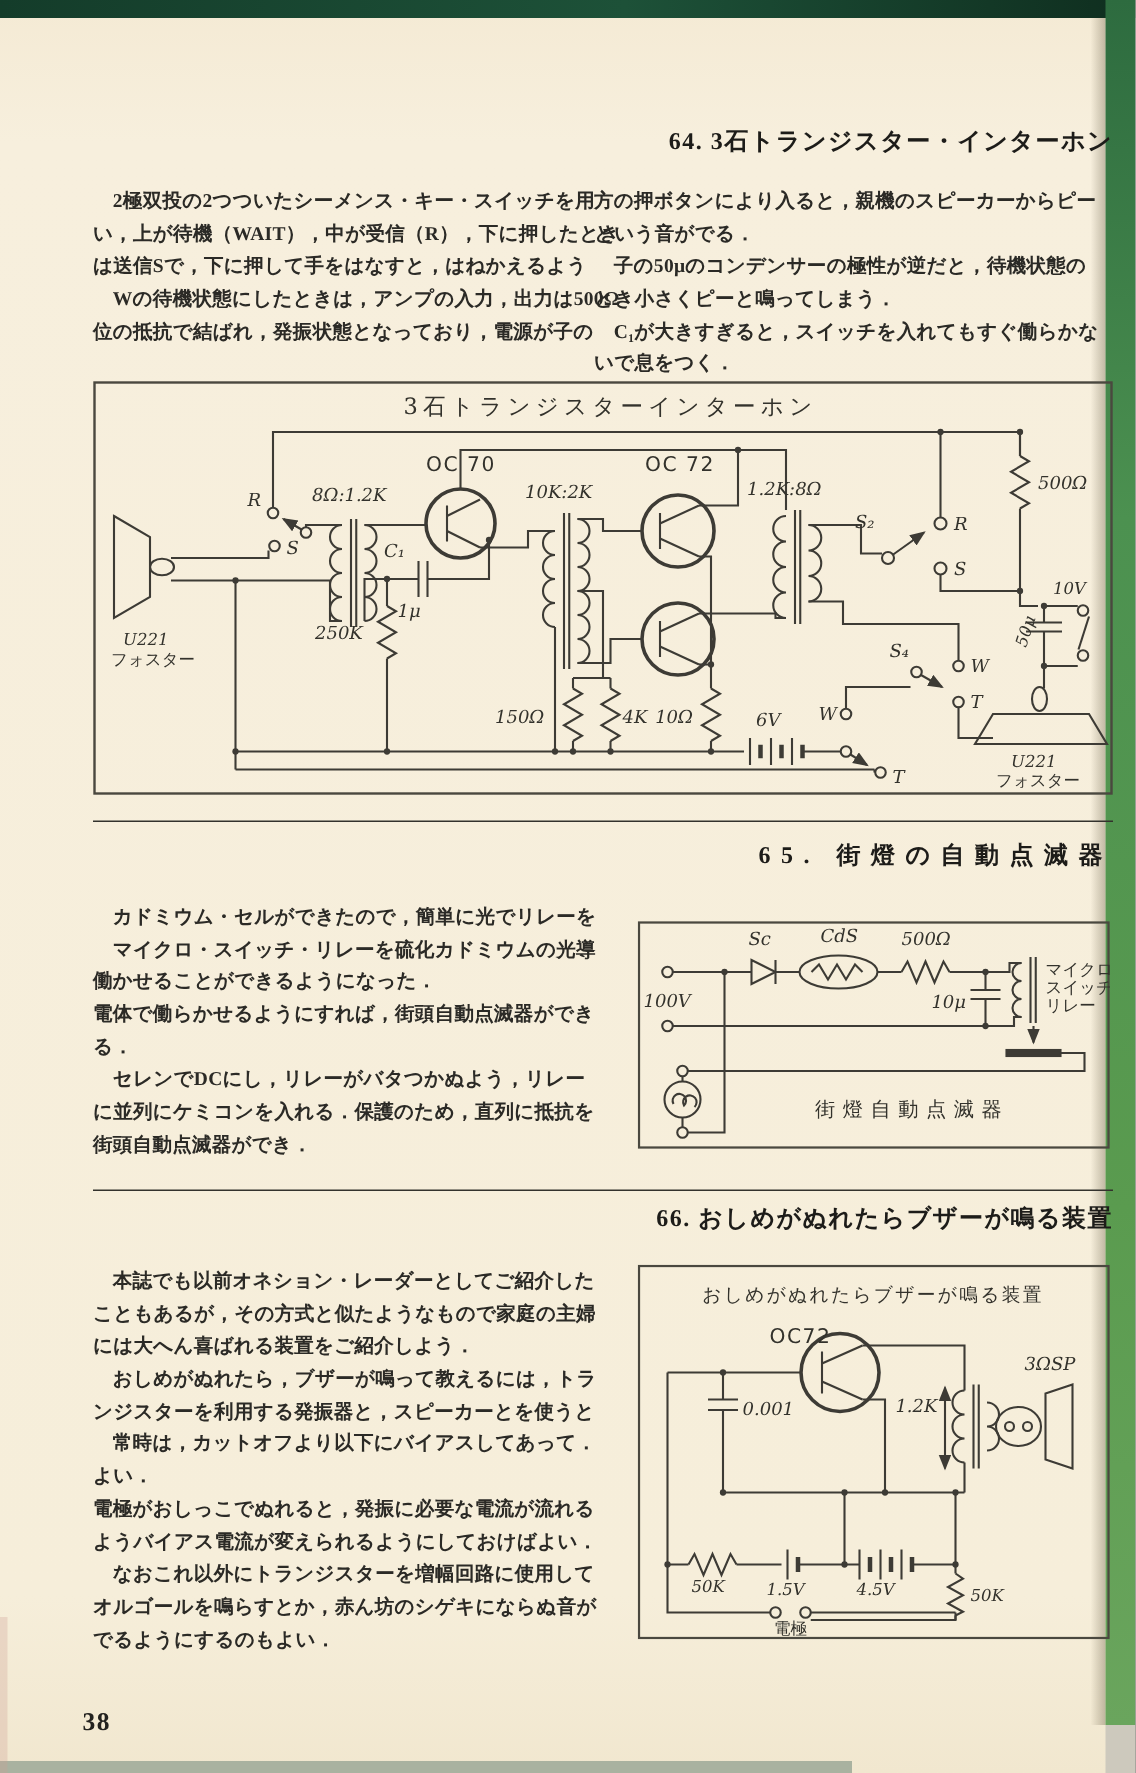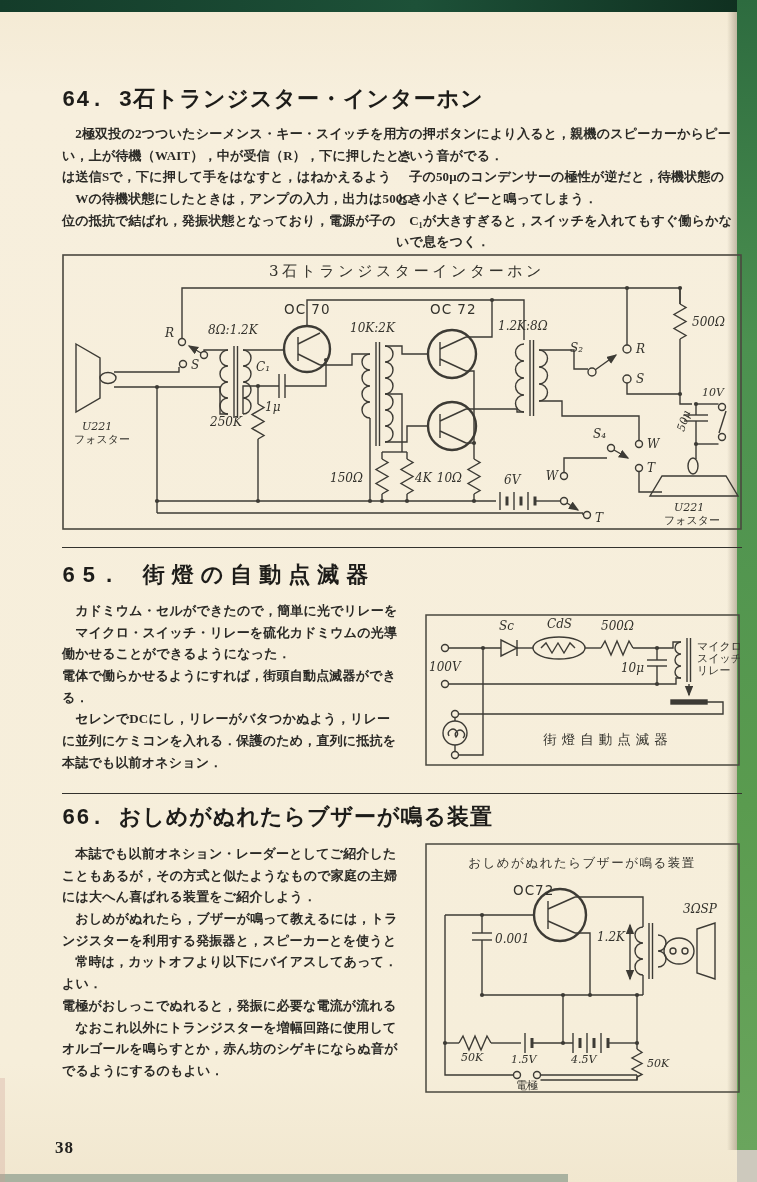--- a/index.html
+++ b/index.html
@@ -8,22 +8,22 @@
         font-family:"Liberation Serif","DejaVu Serif",serif;color:#2b2a26;}
   .edge-top{position:absolute;left:0;top:0;width:757px;height:12px;
         background:linear-gradient(90deg,#143c2a,#1d5138 55%,#0f2e1f);}
   .edge-right{position:absolute;left:737px;top:0;width:20px;height:1150px;
         background:linear-gradient(180deg,#2d6b3f,#4c9150 30%,#5a9b4f 70%,#6aa55d);}
   .edge-right-shadow{position:absolute;left:727px;top:0;width:10px;height:1150px;
         background:linear-gradient(90deg,rgba(0,0,0,0),rgba(70,60,35,.30));}
   .corner-br{position:absolute;left:737px;top:1150px;width:20px;height:32px;background:#cdc9bd;}
   .edge-bottom{position:absolute;left:0;top:1174px;width:568px;height:8px;background:#a9b2a0;}
   .edge-left-sliver{position:absolute;left:0;top:1078px;width:5px;height:104px;background:rgba(205,160,150,.30);}
-  .sec-title{position:absolute;left:62px;width:680px;text-align:left;font-weight:bold;
-        font-size:22px;color:#1d1c19;letter-spacing:1px;white-space:nowrap;font-family:Liberation Mono, monospace;}
+  .sec-title{position:absolute;left:62px;width:680px;text-align:right;font-weight:bold;
+        font-size:16px;color:#1d1c19;letter-spacing:1px;white-space:nowrap;}
   .sec-title.wide{letter-spacing:7px;}
   .col{position:absolute;font-size:13px;}
   .tline{height:21.7px;line-height:21.7px;white-space:nowrap;letter-spacing:.2px;font-weight:bold;}
   .rule{position:absolute;left:62px;width:680px;height:0;border-top:1.6px solid #33322d;}
   .diagram{position:absolute;}
   .pagenum{position:absolute;left:55px;top:1106px;font-size:17px;font-weight:bold;color:#23221f;letter-spacing:1px;margin-top:32px;}
   svg{display:block;}
   svg text{font-family:"DejaVu Serif","Liberation Serif",serif;fill:#33322c;}
   .lbl{font-style:italic;font-size:12px;}
   .lbl-s{font-style:italic;font-size:11px;}
@@ -249,21 +249,21 @@
   <div class="sec-title wide" style="top:560px;">65. 街燈の自動点滅器</div>
 
   <div class="col" style="left:62px;top:600px;width:346px;">
       <div class="tline">　カドミウム・セルができたので，簡単に光でリレーを</div>
       <div class="tline">　マイクロ・スイッチ・リレーを硫化カドミウムの光導</div>
       <div class="tline">働かせることができるようになった．</div>
       <div class="tline">電体で働らかせるようにすれば，街頭自動点滅器ができ</div>
       <div class="tline">る．</div>
       <div class="tline">　セレンでDCにし，リレーがバタつかぬよう，リレー</div>
       <div class="tline">に並列にケミコンを入れる．保護のため，直列に抵抗を</div>
-      <div class="tline">本誌でも以前オネション．</div>
+      <div class="tline">街頭自動点滅器ができ．</div>
     </div>
 
   <div class="diagram" style="left:425px;top:614px;">
   <svg width="315" height="152" viewBox="0 0 315 152">
     <defs>
       <marker id="ah2" markerWidth="9" markerHeight="8" refX="6.5" refY="3" orient="auto">
         <path d="M0,0 L7.5,3 L0,6 Z" fill="#3d3b35"></path>
       </marker>
     </defs>
     <rect x="1" y="1" width="313" height="150" fill="none" stroke="#4a483f" stroke-width="1.5"></rect>
@@ -321,20 +321,21 @@
 
   <div class="col" style="left:62px;top:843px;width:346px;">
       <div class="tline">　本誌でも以前オネション・レーダーとしてご紹介した</div>
       <div class="tline">こともあるが，その方式と似たようなもので家庭の主婦</div>
       <div class="tline">には大へん喜ばれる装置をご紹介しよう．</div>
       <div class="tline">　おしめがぬれたら，ブザーが鳴って教えるには，トラ</div>
       <div class="tline">ンジスターを利用する発振器と，スピーカーとを使うと</div>
       <div class="tline">　常時は，カットオフより以下にバイアスしてあって．</div>
       <div class="tline">よい．</div>
       <div class="tline">電極がおしっこでぬれると，発振に必要な電流が流れる</div>
+      <div class="tline">ようバイアス電流が変えられるようにしておけばよい．</div>
       <div class="tline">　なおこれ以外にトランジスターを増幅回路に使用して</div>
       <div class="tline">オルゴールを鳴らすとか，赤ん坊のシゲキにならぬ音が</div>
       <div class="tline">でるようにするのもよい．</div>
     </div>
 
   <div class="diagram" style="left:425px;top:843px;">
   <svg width="315" height="250" viewBox="0 0 315 250">
     <defs>
       <marker id="ah3" markerWidth="9" markerHeight="8" refX="6.5" refY="3" orient="auto-start-reverse">
         <path d="M0,0 L7.5,3 L0,6 Z" fill="#3d3b35"></path>

